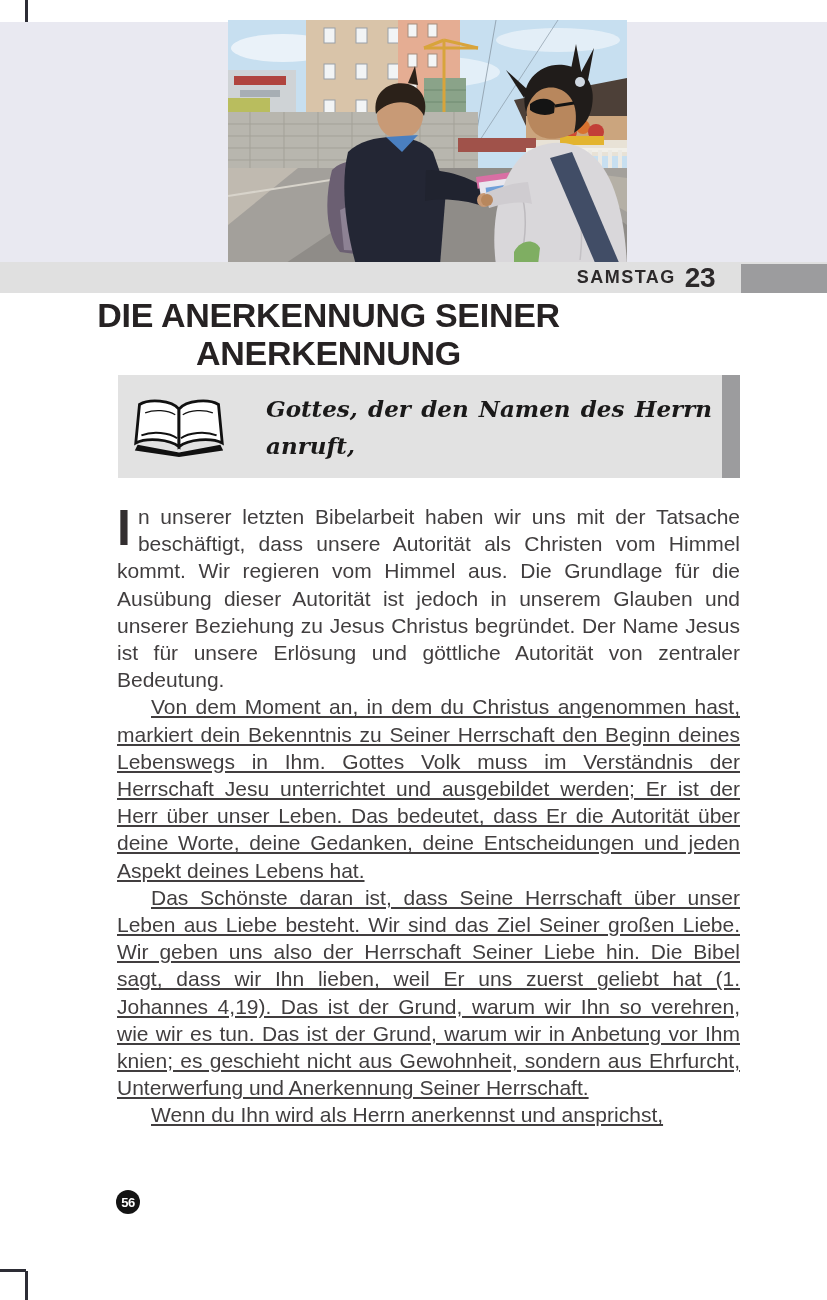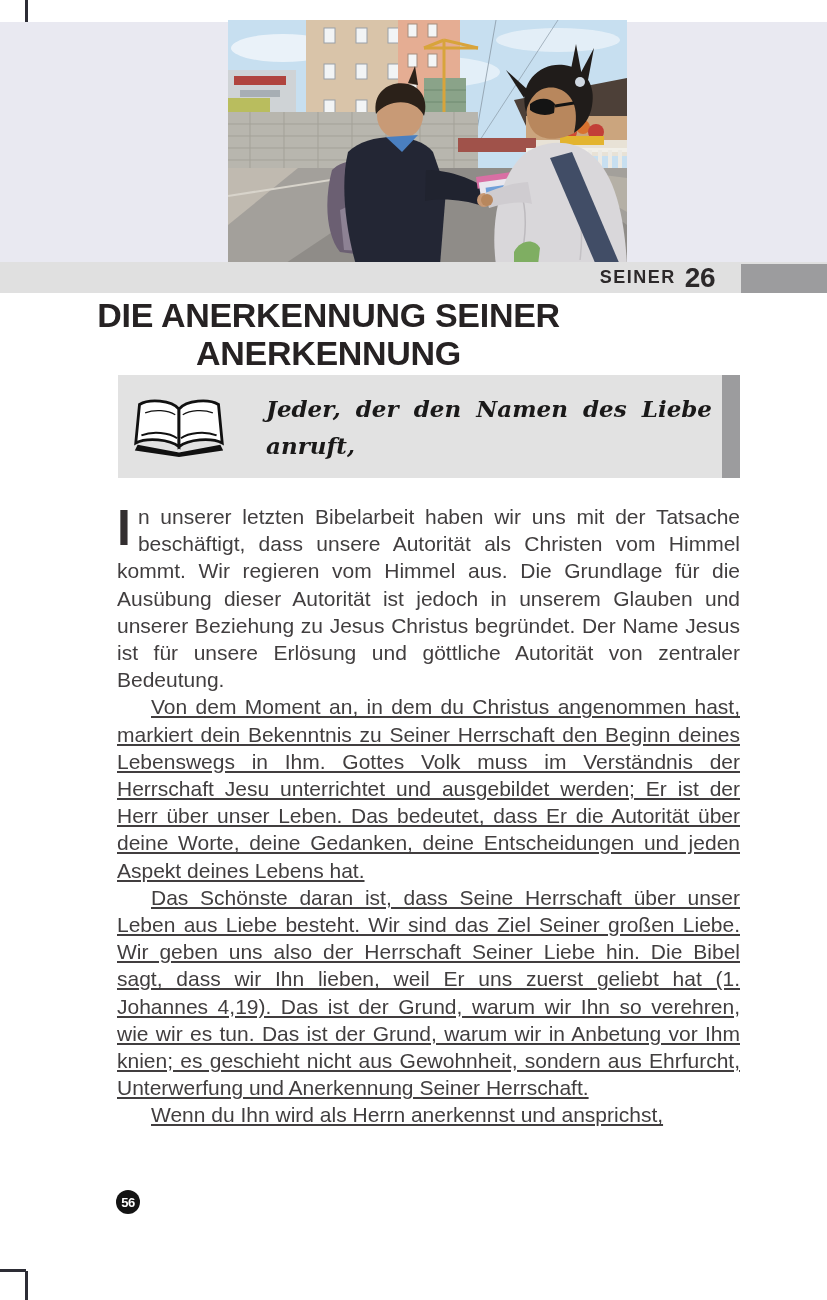--- a/index.html
+++ b/index.html
@@ -204,22 +204,22 @@
       <path d="M302 84 C310 77 322 77 327 84 L326 93 C317 97 307 94 302 90 Z" fill="#141414"></path>
       <path d="M327 86 L346 83" stroke="#141414" stroke-width="3" fill="none"></path>
       <path d="M322 138 L344 132 L392 245 L368 245 Z" fill="#414d66"></path>
       <path d="M300 162 C282 163 268 169 257 173 L261 188 C276 183 292 181 304 184 Z" fill="#cfccd0"></path>
       <circle cx="259" cy="180" r="6" fill="#b8875d"></circle>
       <path d="M286 232 C292 220 306 218 312 228 L310 245 L286 245 Z" fill="#7fae62"></path>
     </svg>
   </div>
 
   <div class="day-bar">
-    <span class="day-label">SEINER</span>
-    <span class="day-num">26</span>
+    <span class="day-label">SAMSTAG</span>
+    <span class="day-num">23</span>
     <span class="day-accent"></span>
   </div>
 
   <h1 class="title">
     <span>DIE ANERKENNUNG SEINER</span><br>
     <span>ANERKENNUNG</span>
   </h1>
 
   <div class="scripture">
     <div class="scripture-main">
@@ -228,21 +228,21 @@
           <path d="M6 52 L3 58 L50 65 L97 58 L94 52 L50 60 Z" fill="#111111"></path>
           <path d="M50 14 C42 4 18 3 8 9 L4 50 C16 44 40 46 50 54 Z" fill="#ffffff" stroke="#111111" stroke-width="3"></path>
           <path d="M50 14 C58 4 82 3 92 9 L96 50 C84 44 60 46 50 54 Z" fill="#ffffff" stroke="#111111" stroke-width="3"></path>
           <path d="M10 42 C22 37 40 39 48 45" fill="none" stroke="#111111" stroke-width="2"></path>
           <path d="M90 42 C78 37 60 39 52 45" fill="none" stroke="#111111" stroke-width="2"></path>
           <path d="M14 18 C24 14 38 15 46 20" fill="none" stroke="#111111" stroke-width="1.3"></path>
           <path d="M86 18 C76 14 62 15 54 20" fill="none" stroke="#111111" stroke-width="1.3"></path>
         </svg>
       </span>
       <div class="verse">
-        <div class="verse-line1">Jeder, der den Namen des Liebe anruft,</div>
+        <div class="verse-line1">Gottes, der den Namen des Herrn anruft,</div>
       </div>
     </div>
     <div class="scripture-accent"></div>
   </div>
 
   <div class="body-text">
     <p class="para"><span class="dropcap">I</span><span>n unserer letzten Bibelarbeit haben wir uns mit der Tatsache beschäftigt, dass unsere Autorität als Christen vom Himmel kommt. Wir regieren vom Himmel aus. Die Grundlage für die Ausübung dieser Autorität ist jedoch in unserem Glauben und unserer Beziehung zu Jesus Christus begründet. Der Name Jesus ist für unsere Erlösung und göttliche Autorität von zentraler Bedeutung.</span></p>
     <p class="para indent">Von dem Moment an, in dem du Christus angenommen hast, markiert dein Bekenntnis zu Seiner Herrschaft den Beginn deines Lebenswegs in Ihm. Gottes Volk muss im Verständnis der Herrschaft Jesu unterrichtet und ausgebildet werden; Er ist der Herr über unser Leben. Das bedeutet, dass Er die Autorität über deine Worte, deine Gedanken, deine Entscheidungen und jeden Aspekt deines Lebens hat.</p>
     <p class="para indent">Das Schönste daran ist, dass Seine Herrschaft über unser Leben aus Liebe besteht. Wir sind das Ziel Seiner großen Liebe. Wir geben uns also der Herrschaft Seiner Liebe hin. Die Bibel sagt, dass wir Ihn lieben, weil Er uns zuerst geliebt hat (1. Johannes 4,19). Das ist der Grund, warum wir Ihn so verehren, wie wir es tun. Das ist der Grund, warum wir in Anbetung vor Ihm knien; es geschieht nicht aus Gewohnheit, sondern aus Ehrfurcht, Unterwerfung und Anerkennung Seiner Herrschaft.</p>
     <p class="para indent">Wenn du Ihn wird als Herrn anerkennst und ansprichst,</p>

